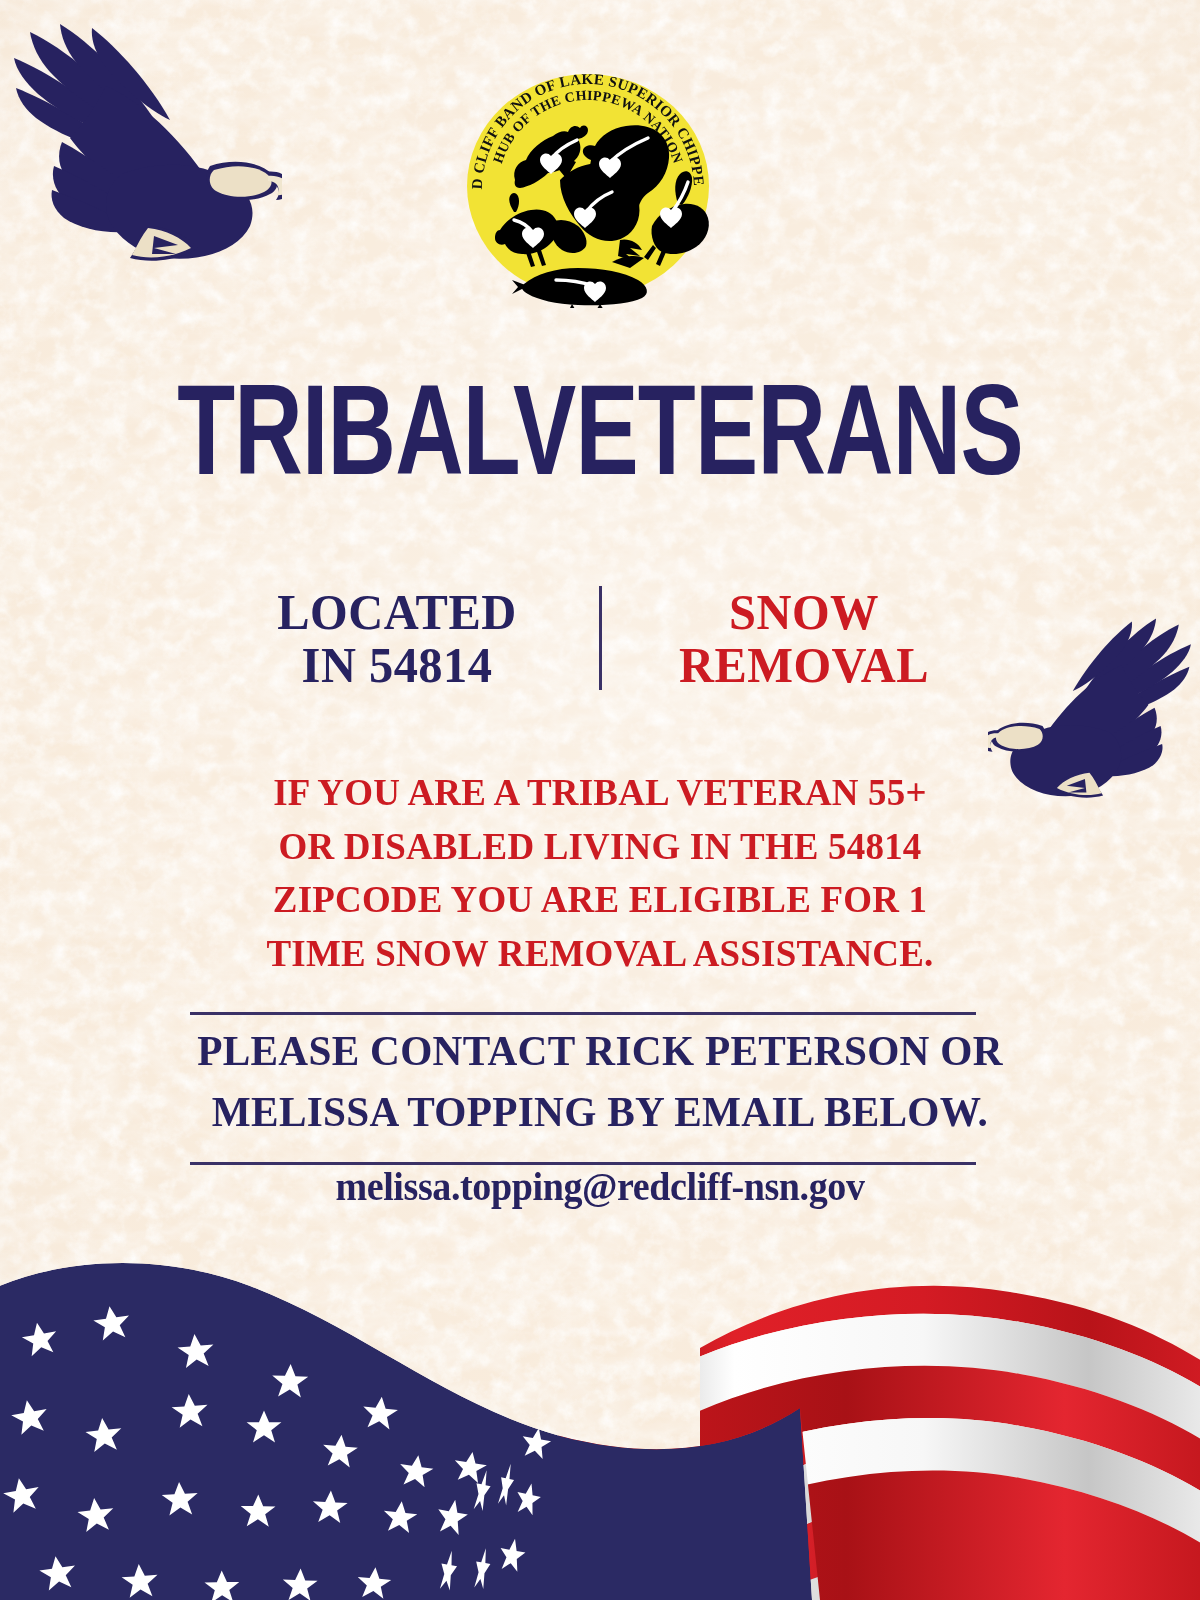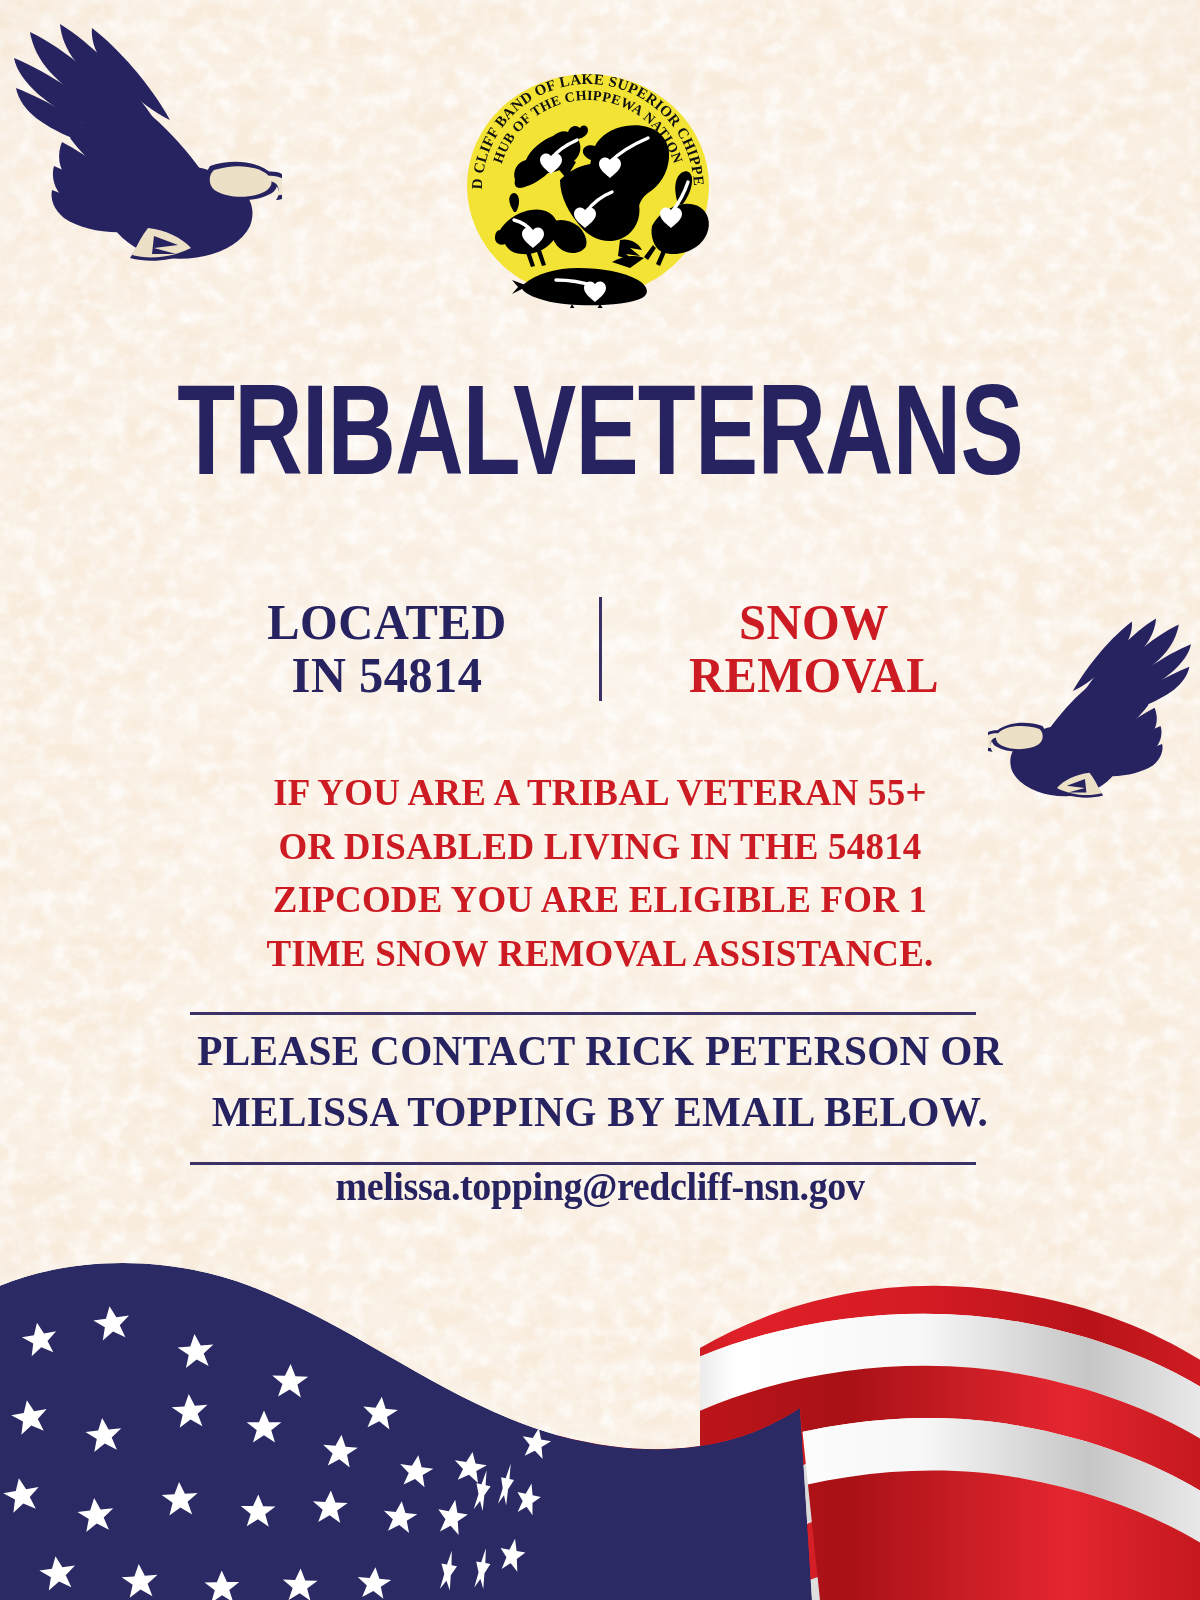--- a/index.html
+++ b/index.html
@@ -46,23 +46,21 @@
     transform-origin:50% 50%;
     white-space:nowrap;
   }
 
   
   #band{
     position:absolute;
     left:0; right:0; top:586px;
     height:126px;
     display:flex;
-    align-items:center;
     justify-content:center;
-    gap:10px;
   }
   .band-col{
     width:400px;
     text-align:center;
     font-family:"Liberation Serif", serif;
     font-weight:700;
     font-size:51px;
     line-height:1.04;
     letter-spacing:0.5px;
     transform:scaleX(0.95);

